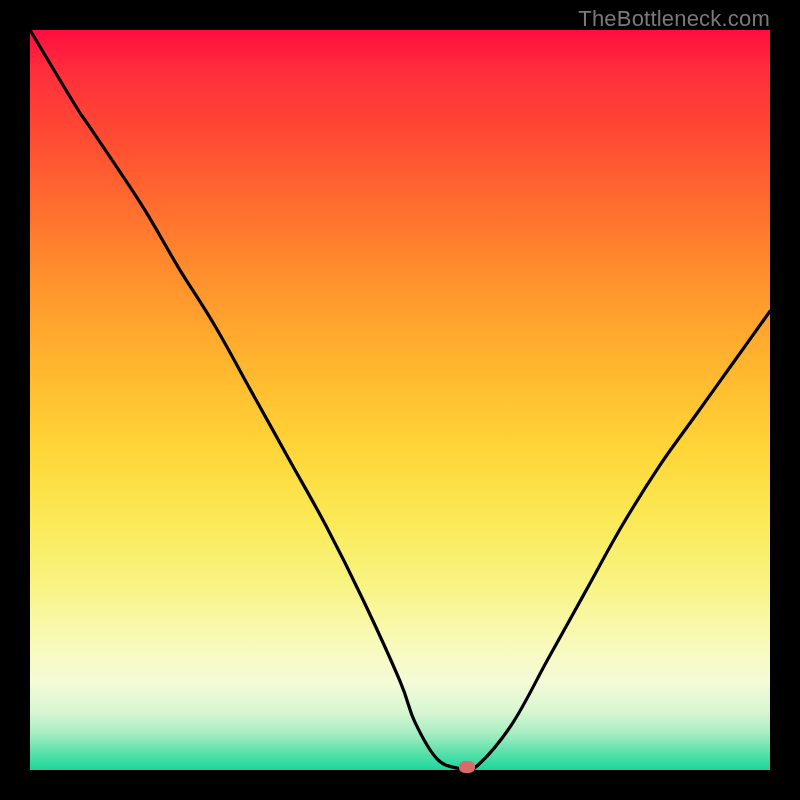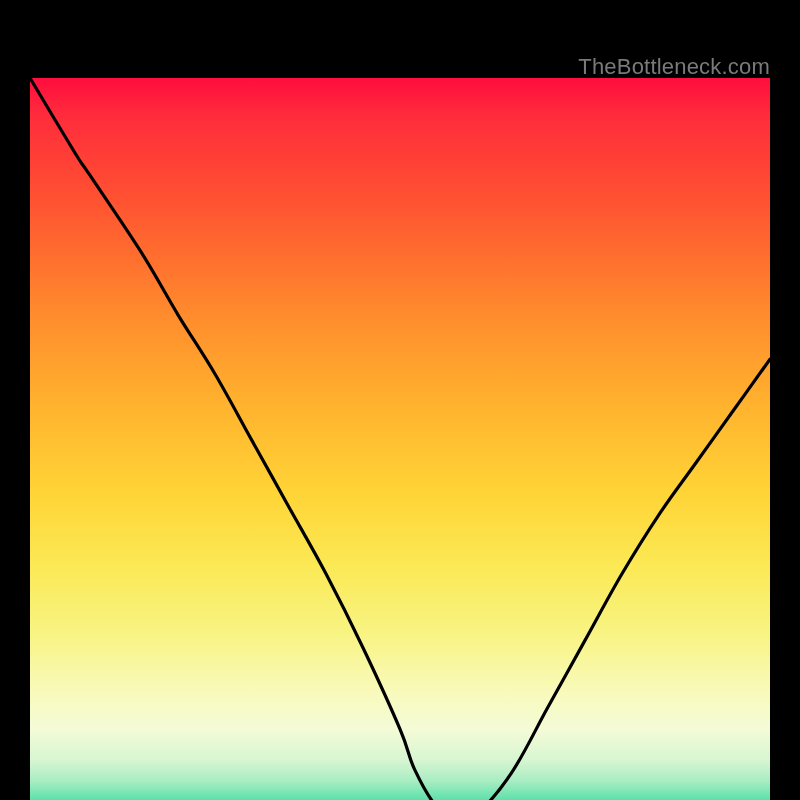--- a/index.html
+++ b/index.html
@@ -8,21 +8,20 @@
     width: 800px;
     height: 800px;
     background: #000;
     overflow: hidden;
   }
   .chart-container {
     position: relative;
     width: 800px;
     height: 732px;
     background: #000;
-    margin-top: 48px;
   }
   .plot-area {
     position: absolute;
     left: 30px;
     top: 30px;
     width: 740px;
     height: 740px;
     background: linear-gradient(to bottom,
       #ff0d3e 0%,
       #ff2c3c 5%,

